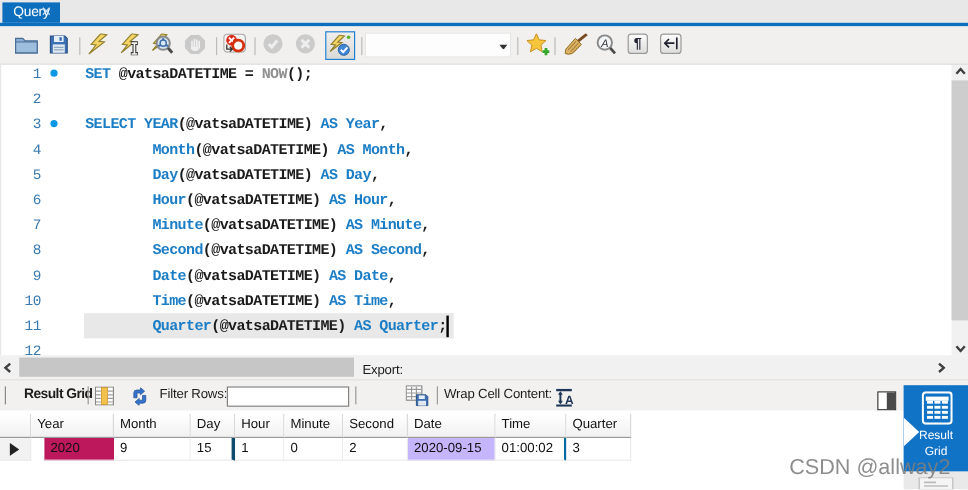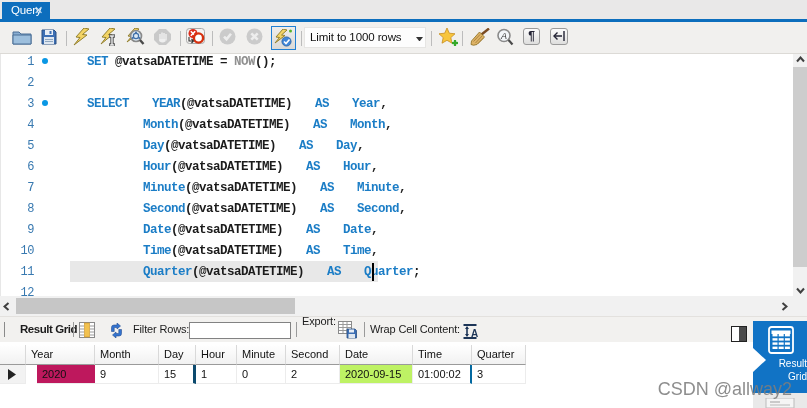--- a/index.html
+++ b/index.html
@@ -96,21 +96,20 @@
   <div class="abs" style="left:271px;top:26px;width:25px;height:24px;border:1.5px solid #2180d3;background:linear-gradient(180deg,#efeeec,#dbdad7);box-sizing:border-box;"></div>
   <svg class="abs" style="left:274px;top:29px;" width="19" height="18" viewBox="0 0 19 18">
     <path d="M9 0 L2 8 L5.5 8.5 L1 14 L11 6.5 L7.5 6 L13 1 Z" fill="#f3d465" stroke="#93802f" stroke-width="1"></path>
     <circle cx="16.5" cy="2" r="1.5" fill="#59b32a"></circle>
     <circle cx="12.5" cy="12.5" r="4.6" fill="#3f86d8" stroke="#2a5f9e" stroke-width="0.8"></circle>
     <path d="M10 12.5 L12 14.5 L15.5 10.5" stroke="#fff" stroke-width="1.6" fill="none"></path>
   </svg>
   <div class="sep" style="left:301px;"></div>
 
   <div class="abs" style="left:304px;top:27px;width:122px;height:21px;background:#fdfdfd;border:1px solid #e6e5e3;box-sizing:border-box;"></div>
-  <div class="abs" style="left:310px;top:27px;height:21px;line-height:21px;font-size:11.5px;letter-spacing:-0.1px;color:#111;">Limit to 1000 rows</div>
   <svg class="abs" style="left:416px;top:36.5px;" width="7" height="4.5" viewBox="0 0 7 4.5">
       <path d="M0 0 L7 0 L3.5 4.5 Z" fill="#333"></path>
     </svg>
   <div class="sep" style="left:431px;"></div>
 
   <svg class="abs" style="left:439px;top:28px;" width="19" height="19" viewBox="0 0 19 19">
     <path d="M8 0 L10.3 5.2 L16 5.8 L11.8 9.6 L13 15.2 L8 12.3 L3 15.2 L4.2 9.6 L0 5.8 L5.7 5.2 Z" fill="#f7c53c" stroke="#c78d1e" stroke-width="0.8"></path>
     <g stroke="#fff" stroke-width="4">
         <line x1="13" y1="15" x2="19" y2="15"></line>
         <line x1="16" y1="12" x2="16" y2="18"></line>
@@ -170,21 +169,21 @@
         <span class="k">Hour</span>(@vatsaDATETIME) <span class="k">AS</span> <span class="k">Hour</span>,
         <span class="k">Minute</span>(@vatsaDATETIME) <span class="k">AS</span> <span class="k">Minute</span>,
         <span class="k">Second</span>(@vatsaDATETIME) <span class="k">AS</span> <span class="k">Second</span>,
         <span class="k">Date</span>(@vatsaDATETIME) <span class="k">AS</span> <span class="k">Date</span>,
         <span class="k">Time</span>(@vatsaDATETIME) <span class="k">AS</span> <span class="k">Time</span>,
         <span class="k">Quarter</span>(@vatsaDATETIME) <span class="k">AS</span> <span class="k">Quarter</span>;
 </pre>
 
     <div class="abs" style="left:371px;top:208.5px;width:1.6px;height:18px;background:#000;"></div>
   </div>
-  <style>.k{color:#1b7dc6;margin-left:16px;}.g{color:#909090;}</style>
+  <style>.k{color:#1b7dc6;}.g{color:#909090;}</style>
 
   <div class="abs" style="left:793px;top:54px;width:14px;height:242px;background:#f1f1f1;">
     <svg class="abs" style="left:3px;top:2px;" width="9" height="7" viewBox="0 0 9 7">
         <path d="M1 5.5 L4.5 1.5 L8 5.5" fill="none" stroke="#404040" stroke-width="2"></path>
       </svg>
     <div class="abs" style="left:0;top:13px;width:14px;height:200px;background:#cdcdcd;"></div>
     <svg class="abs" style="left:3px;top:233px;" width="9" height="7" viewBox="0 0 9 7">
         <path d="M1 1.5 L4.5 5.5 L8 1.5" fill="none" stroke="#404040" stroke-width="2"></path>
       </svg>
   </div>
@@ -219,21 +218,21 @@
       </g>
   </svg>
 
   <svg class="abs" style="left:109px;top:323px;" width="15" height="15" viewBox="0 0 15 15">
     <path d="M2.5 8.5 L2.5 4.5 Q2.5 2 5 2 L8 2 L8 0 L11.5 3 L8 6 L8 4.5 L5.6 4.5 Q5.2 4.5 5.2 5 L5.2 8.5 Z" fill="#3373cf" stroke="#274f91" stroke-width="0.6"></path>
     <path d="M12.5 6.5 L12.5 10.5 Q12.5 13 10 13 L7 13 L7 15 L3.5 12 L7 9 L7 10.5 L9.4 10.5 Q9.8 10.5 9.8 10 L9.8 6.5 Z" fill="#3373cf" stroke="#274f91" stroke-width="0.6"></path>
   </svg>
   <div class="abs" style="left:133px;top:316px;height:26px;line-height:26px;font-size:11px;letter-spacing:-0.15px;color:#1c1c1c;">Filter Rows:</div>
   <div class="abs" style="left:189px;top:322px;width:102px;height:17px;background:#fff;border:1px solid #828282;box-sizing:border-box;"></div>
   <div class="abs" style="left:296px;top:322px;width:1px;height:15px;background:#9a9a9a;"></div>
-  <div class="abs" style="left:302px;top:308px;height:14px;line-height:26px;font-size:11px;letter-spacing:-0.15px;color:#1c1c1c;">Export:</div>
+  <div class="abs" style="left:302px;top:296px;height:14px;line-height:26px;font-size:11px;letter-spacing:-0.15px;color:#1c1c1c;">Export:</div>
 
   <svg class="abs" style="left:338px;top:321px;" width="20" height="18" viewBox="0 0 20 18">
     <rect x="0.5" y="0.5" width="13" height="12" fill="#fff" stroke="#8a8a8a"></rect>
     <g stroke="#9a9a9a" stroke-width="1">
         <line x1="1" y1="3.5" x2="13" y2="3.5"></line>
         <line x1="1" y1="6.5" x2="13" y2="6.5"></line>
         <line x1="1" y1="9.5" x2="13" y2="9.5"></line>
         <line x1="5" y1="1" x2="5" y2="12"></line>
         <line x1="9" y1="1" x2="9" y2="12"></line>
       </g>
@@ -274,21 +273,21 @@
   <div class="abs" style="left:472px;top:345px;width:54px;height:20px;background:linear-gradient(180deg,#ffffff,#f1f1f1);border-right:1px solid #d9d9d9;border-bottom:1px solid #9a9a9a;box-sizing:border-box;font-size:11px;color:#111;line-height:19px;padding-left:5px;">Quarter</div>
   </div>
   <div id="row">
   <div class="abs" style="left:0px;top:365px;width:26px;height:19px;background:#f2f2f2;border-right:1px solid #ececec;border-bottom:1px solid #ececec;box-sizing:border-box;font-size:11px;color:#111;line-height:18px;padding-left:5px;"></div>
   <div class="abs" style="left:26px;top:365px;width:69px;height:19px;background:#be185d;border-right:1px solid #ececec;border-bottom:1px solid #ececec;box-sizing:border-box;font-size:11px;color:#111;line-height:18px;padding-left:5px;margin-left:11px;">2020</div>
   <div class="abs" style="left:95px;top:365px;width:64px;height:19px;background:#fff;border-right:1px solid #ececec;border-bottom:1px solid #ececec;box-sizing:border-box;font-size:11px;color:#111;line-height:18px;padding-left:5px;">9</div>
   <div class="abs" style="left:159px;top:365px;width:37px;height:19px;background:#fff;border-right:3px solid #0c4a6e;border-bottom:1px solid #ececec;box-sizing:border-box;font-size:11px;color:#111;line-height:18px;padding-left:5px;">15</div>
   <div class="abs" style="left:196px;top:365px;width:41px;height:19px;background:#fff;border-right:1px solid #ececec;border-bottom:1px solid #ececec;box-sizing:border-box;font-size:11px;color:#111;line-height:18px;padding-left:5px;">1</div>
   <div class="abs" style="left:237px;top:365px;width:49px;height:19px;background:#fff;border-right:1px solid #ececec;border-bottom:1px solid #ececec;box-sizing:border-box;font-size:11px;color:#111;line-height:18px;padding-left:5px;">0</div>
   <div class="abs" style="left:286px;top:365px;width:54px;height:19px;background:#fff;border-right:1px solid #ececec;border-bottom:1px solid #ececec;box-sizing:border-box;font-size:11px;color:#111;line-height:18px;padding-left:5px;">2</div>
-  <div class="abs" style="left:340px;top:365px;width:73px;height:19px;background:#bef264;border-right:1px solid #ececec;border-bottom:1px solid #ececec;box-sizing:border-box;font-size:11px;color:#111;line-height:18px;padding-left:5px;">2020-09-15</div>
+  <div class="abs" style="left:340px;top:365px;width:73px;height:19px;background:#c4b5fd;border-right:1px solid #ececec;border-bottom:1px solid #ececec;box-sizing:border-box;font-size:11px;color:#111;line-height:18px;padding-left:5px;">2020-09-15</div>
   <div class="abs" style="left:413px;top:365px;width:59px;height:19px;background:#fff;border-right:2px solid #0369a1;border-bottom:1px solid #ececec;box-sizing:border-box;font-size:11px;color:#111;line-height:18px;padding-left:5px;">01:00:02</div>
   <div class="abs" style="left:472px;top:365px;width:54px;height:19px;background:#fff;border-right:1px solid #ececec;border-bottom:1px solid #ececec;box-sizing:border-box;font-size:11px;color:#111;line-height:18px;padding-left:5px;">3</div>
   <svg class="abs" style="left:8px;top:369px" width="8" height="11" viewBox="0 0 8 11">
         <path d="M0 0 L8 5.5 L0 11 Z" fill="#222"></path>
       </svg>
     </div>
 
   <div class="abs" style="left:753px;top:321px;width:54px;height:72px;background:#1173c5;"></div>
   <svg class="abs" style="left:753px;top:348px;" width="14" height="24" viewBox="0 0 14 24">
       <path d="M0 0 L0 24 L13 12 Z" fill="#fff"></path>
@@ -304,21 +303,21 @@
         <rect x="10.7" y="12.2" width="5" height="2.4"></rect>
         <rect x="16.9" y="12.2" width="5" height="2.4"></rect>
       <rect x="4.5" y="16.4" width="5" height="2.4"></rect>
         <rect x="10.7" y="16.4" width="5" height="2.4"></rect>
         <rect x="16.9" y="16.4" width="5" height="2.4"></rect>
       <rect x="4.5" y="20.6" width="5" height="2.4"></rect>
         <rect x="10.7" y="20.6" width="5" height="2.4"></rect>
         <rect x="16.9" y="20.6" width="5" height="2.4"></rect>
     </g>
   </svg>
-  <div class="abs" style="left:753px;top:358px;width:54px;text-align:right;color:#fff;font-size:10px;line-height:12.5px;">Result<br>Grid</div>
+  <div class="abs" style="left:753px;top:358px;width:54px;text-align:center;color:#fff;font-size:10px;line-height:12.5px;">Result<br>Grid</div>
 
   <div class="abs" style="left:753px;top:393px;width:54px;height:15px;background:#e9e9e9;"></div>
   <svg class="abs" style="left:762px;top:398px;" width="36" height="10" viewBox="0 0 36 10">
     <rect x="4" y="0" width="28" height="10" fill="#f5f5f5" stroke="#bbb"></rect>
     <line x1="8" y1="4" x2="18" y2="4" stroke="#bbb" stroke-width="1.5"></line>
     <line x1="8" y1="7" x2="28" y2="7" stroke="#ccc" stroke-width="1.5"></line>
   </svg>
 
   <div class="abs" style="left:0;top:378.5px;width:792px;text-align:right;font-size:18px;color:rgba(125,125,125,0.88);">CSDN @allway2</div>
 

